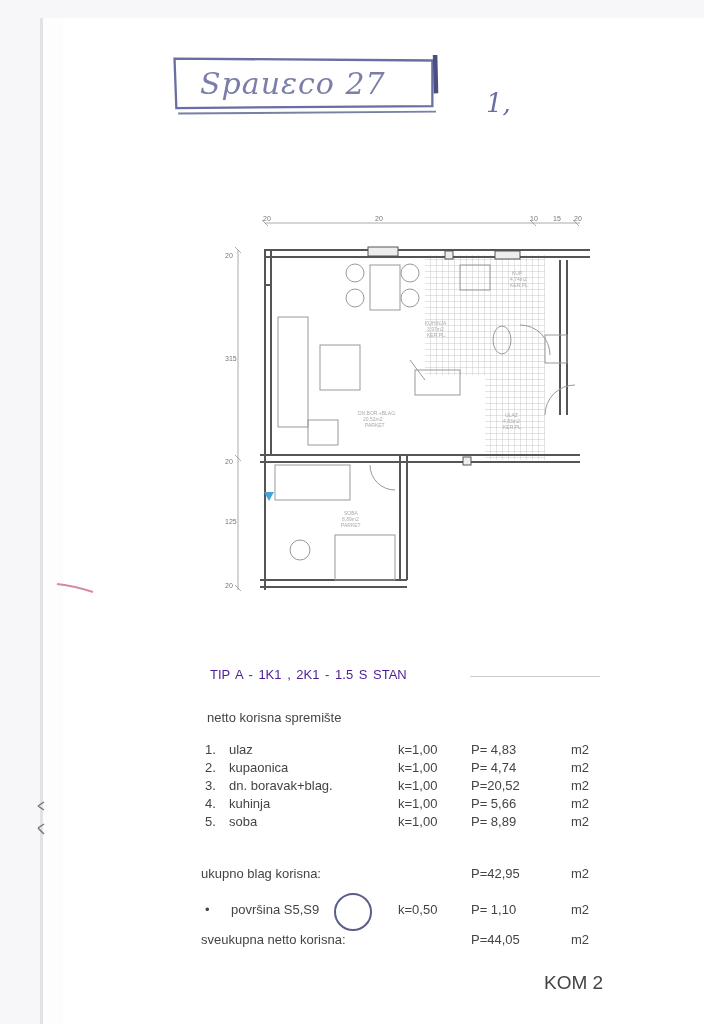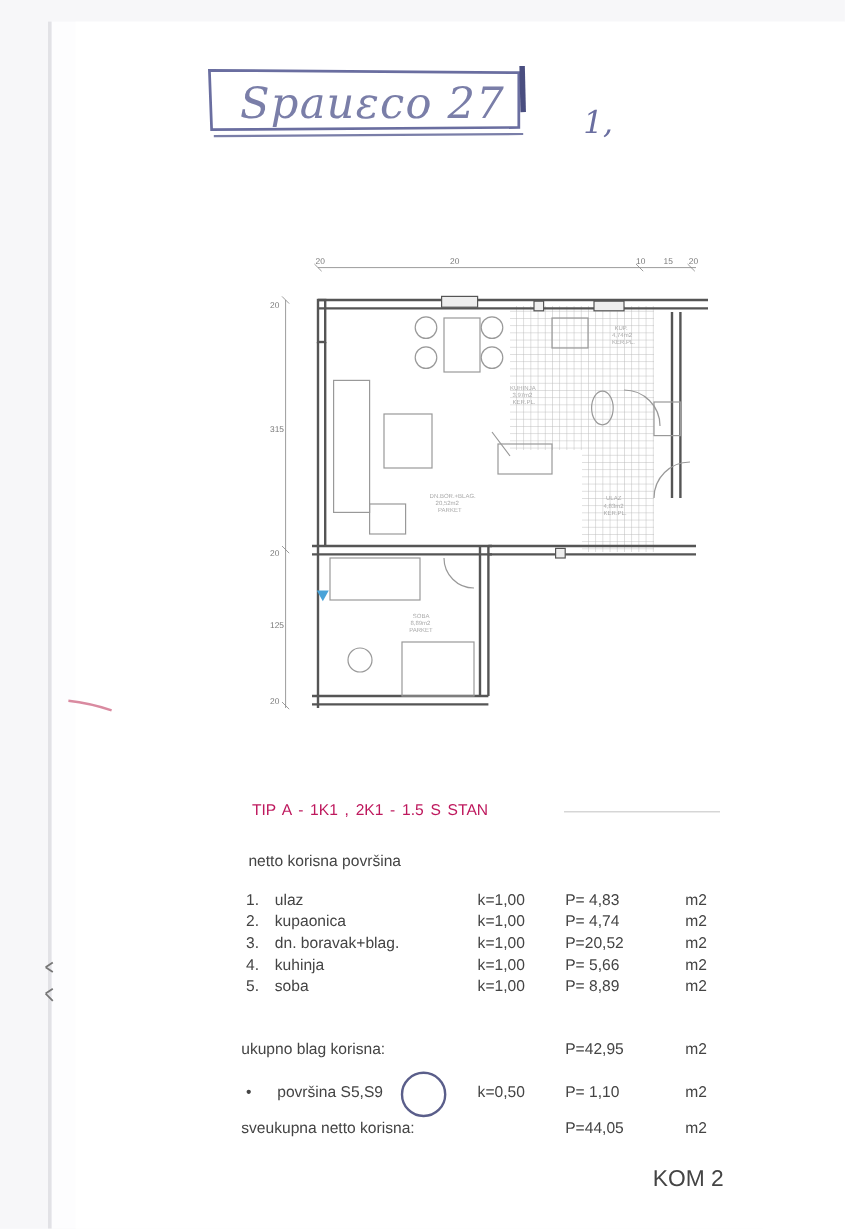--- a/index.html
+++ b/index.html
@@ -17,27 +17,27 @@
     position: absolute; left: 20px; top: 0; width: 644px; height: 1006px;
     background: #ffffff;
   }
   .pen-mark { position: absolute; }
   .handwritten-box {
     position: absolute; left: 163px; top: 55px; width: 290px; height: 64px;
   }
   .handwritten-text {
     position: absolute; left: 200px; top: 66px;
     font-family: "DejaVu Serif", serif; font-style: italic;
-    font-size: 36px; color: #7a7ea8; letter-spacing: 1px;
+    font-size: 30px; color: #7a7ea8; letter-spacing: 1px;
   }
   .plan { position: absolute; left: 220px; top: 205px; }
   .dim-label { position: absolute; font-size: 7px; color: #777; }
   .title-line {
     position: absolute; left: 210px; top: 667px;
-    font-size: 13px; color: #be185d; word-spacing: 2px;
+    font-size: 13px; color: #4c1d95; word-spacing: 2px;
   }
   .subtitle {
     position: absolute; left: 207px; top: 710px; font-size: 13px; color: #444;
   }
   .area-table {
     position: absolute; left: 205px; top: 742px; width: 400px;
     font-size: 13px; color: #444; border-collapse: collapse;
   }
   .row { position: absolute; left: 0; width: 400px; height: 18px; }
   .row span { position: absolute; white-space: nowrap; }
@@ -154,21 +154,21 @@
 <div class="dim-label" style="left:553px;top:215px">15</div>
 <div class="dim-label" style="left:574px;top:215px">20</div>
 <div class="dim-label" style="left:225px;top:252px">20</div>
 <div class="dim-label" style="left:225px;top:355px">315</div>
 <div class="dim-label" style="left:225px;top:458px">20</div>
 <div class="dim-label" style="left:225px;top:518px">125</div>
 <div class="dim-label" style="left:225px;top:582px">20</div>
 
 <div class="title-line">TIP A  -  1K1 , 2K1  -  1.5 S  STAN</div>
 <div style="position:absolute;left:470px;top:676px;width:130px;height:1px;background:#ccc"></div>
-<div class="subtitle">netto korisna površina</div>
+<div class="subtitle">netto korisna spremište</div>
 
 <div class="area-table">
   <div class="row" style="top:0">
     <span class="c-num">1.</span>
       <span class="c-name">ulaz</span>
     <span class="c-k">k=1,00</span>
       <span class="c-p">P=  4,83</span>
       <span class="c-u">m2</span>
   </div>
   <div class="row" style="top:18px">

